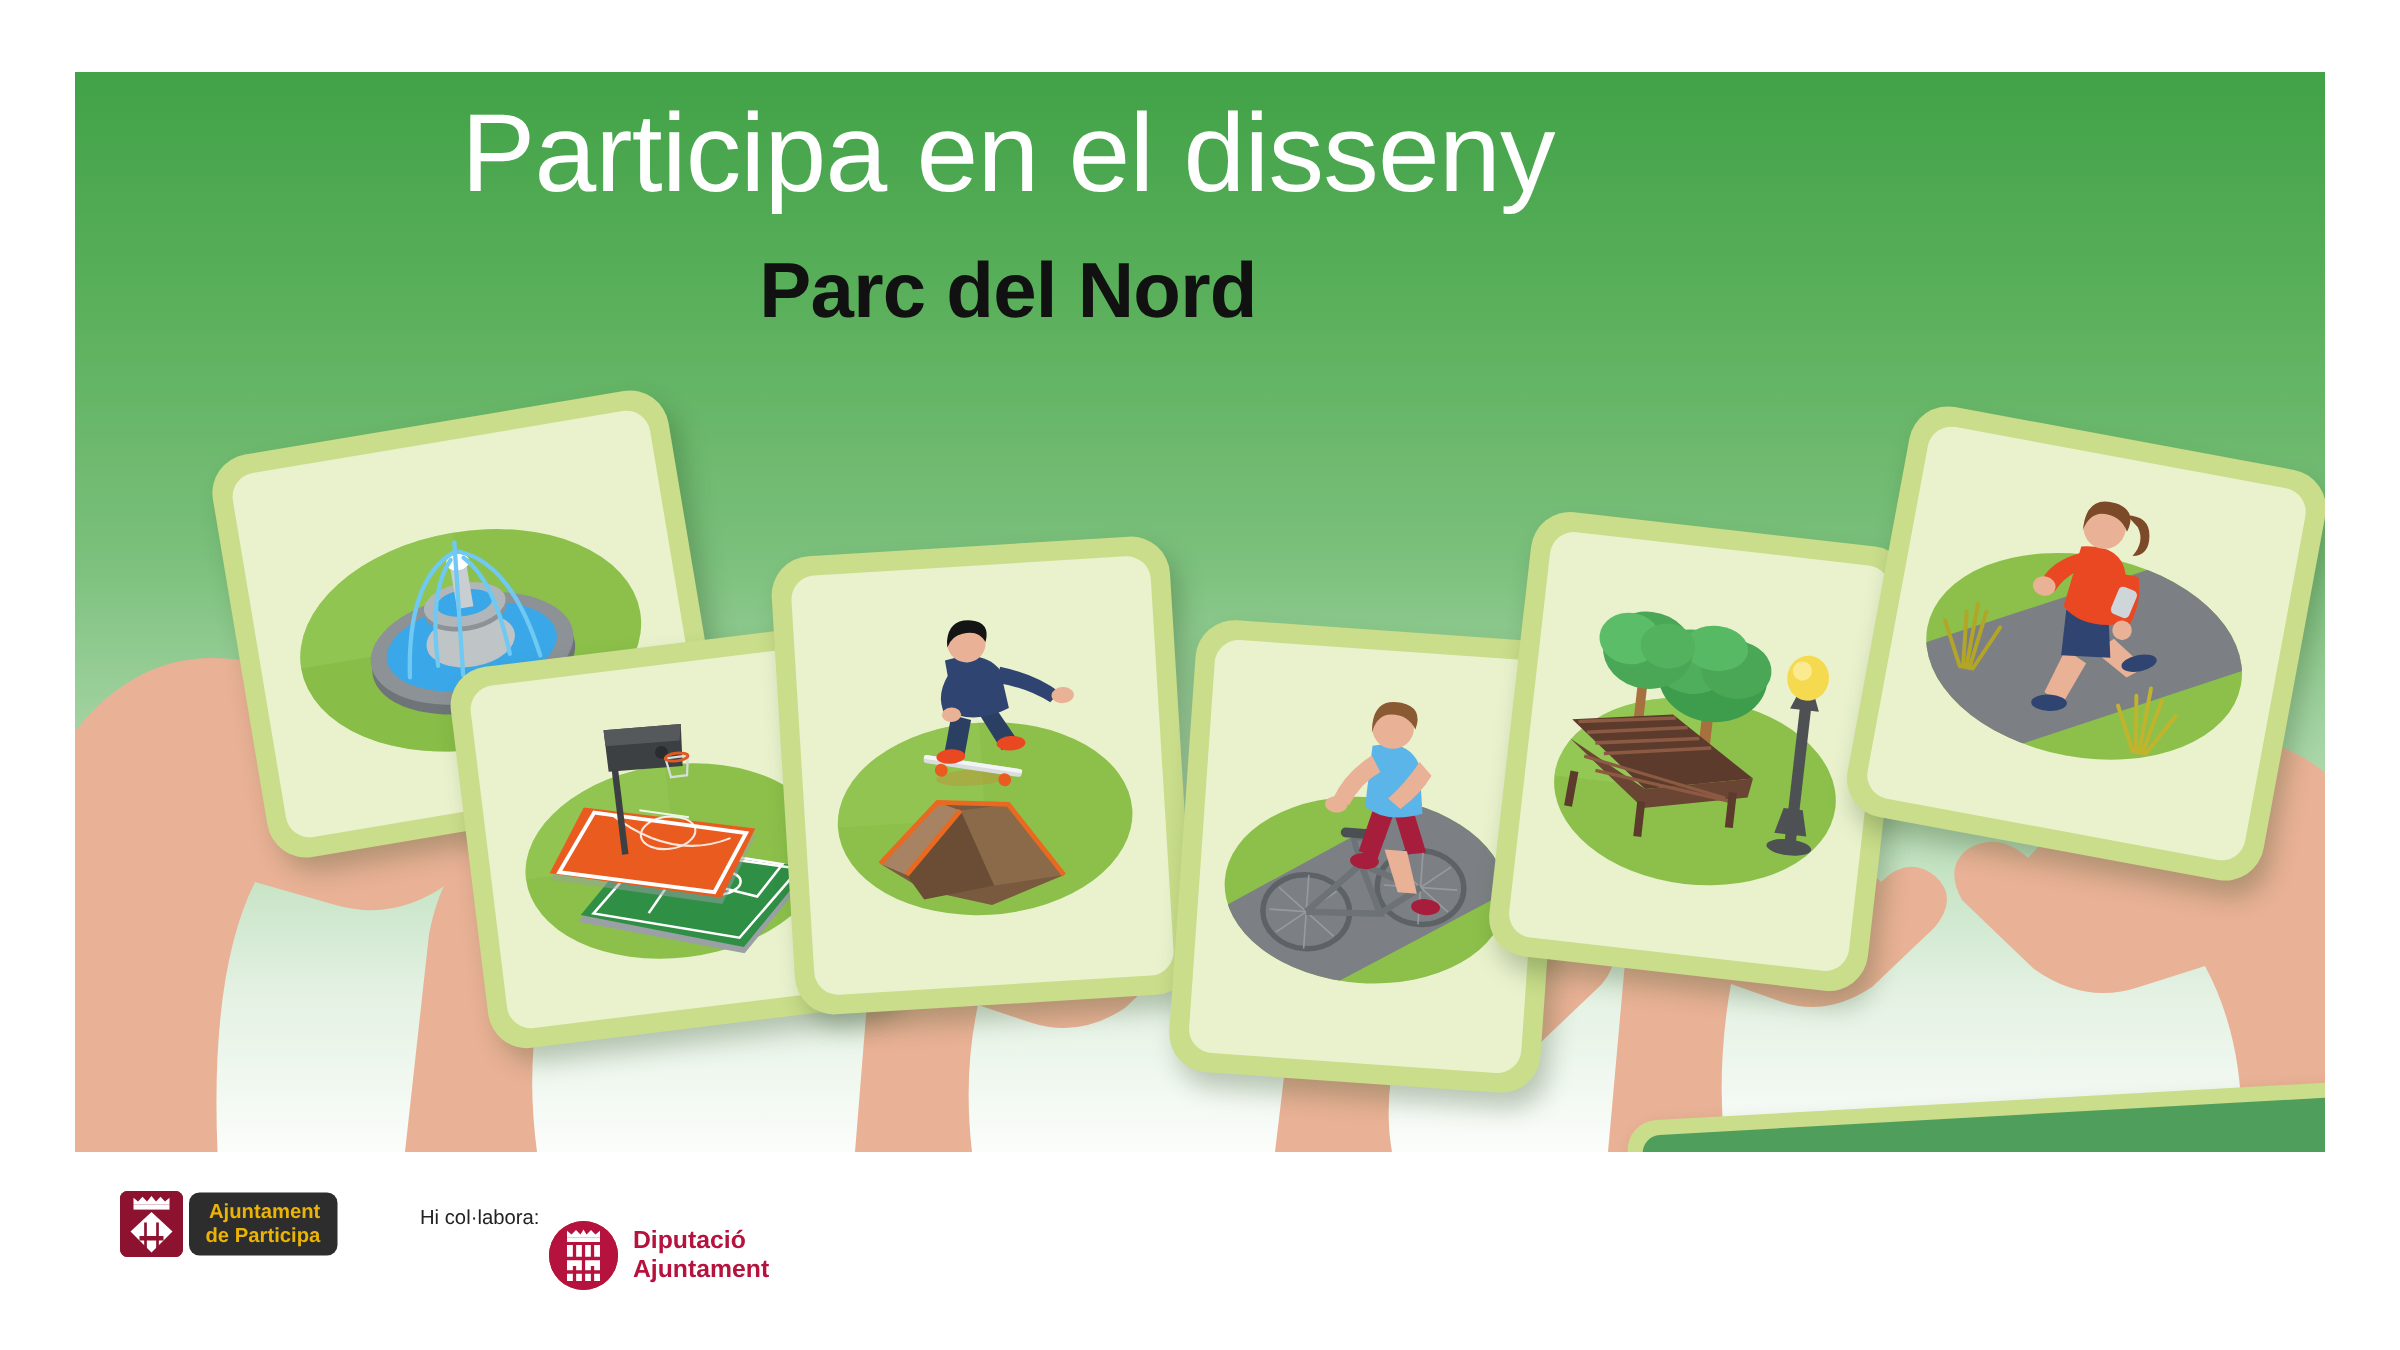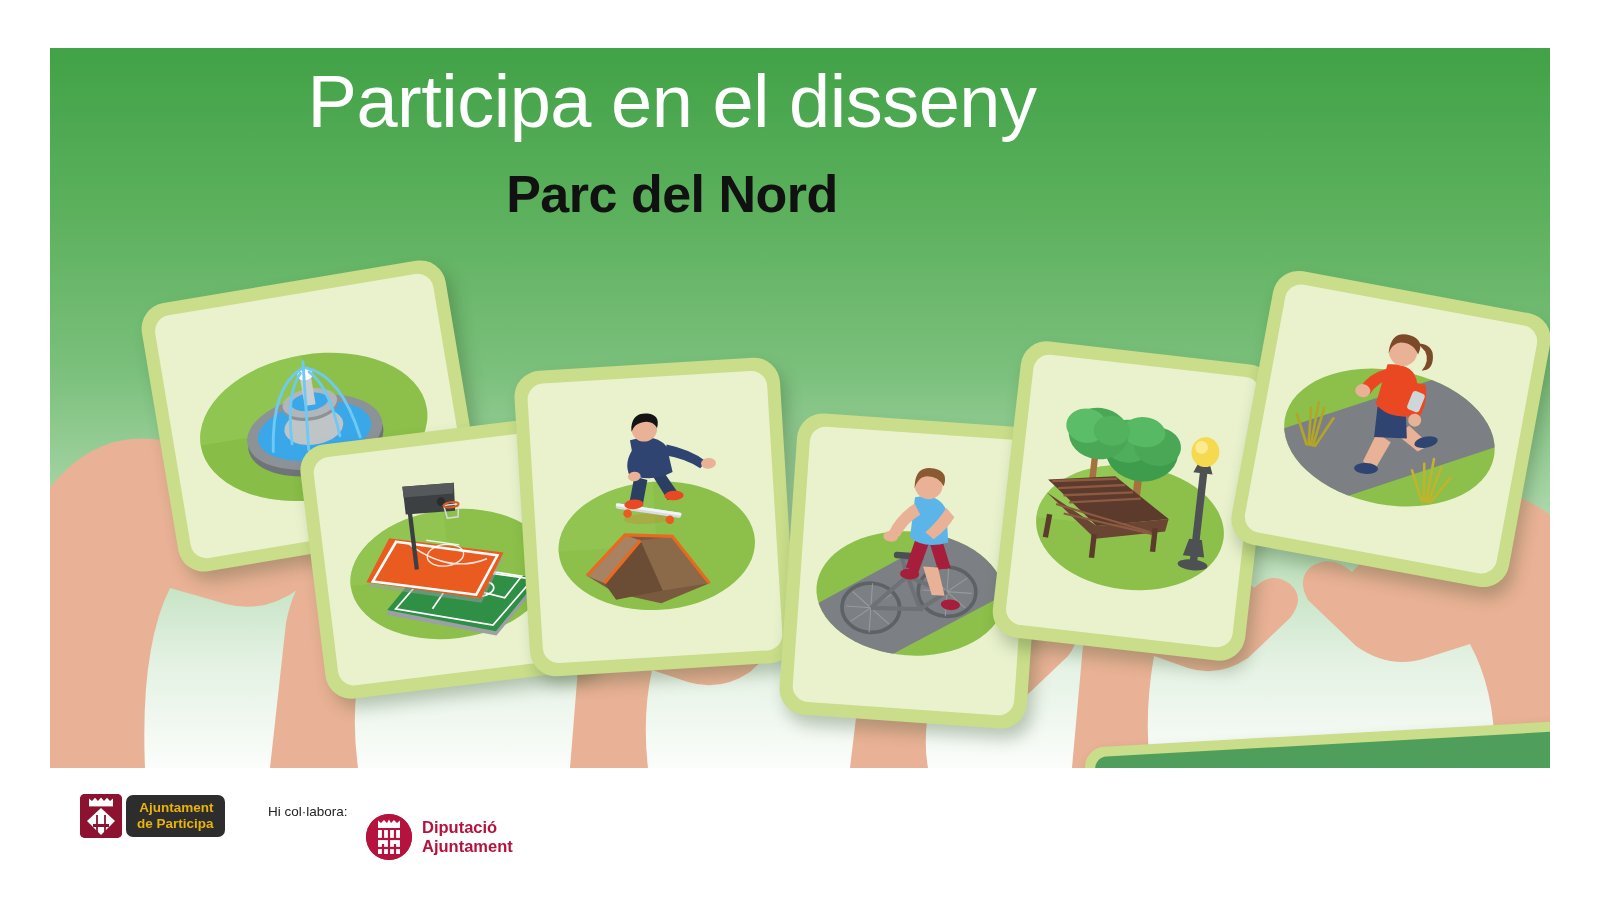--- a/index.html
+++ b/index.html
@@ -63,21 +63,21 @@
   .aj-crest{
     width:42px;height:44px;background:#8d1230;border-radius:5px;
     position:relative;margin-right:4px;
   }
   .aj-name{
     background:#2d2d2d;color:#eab308;border-radius:7px;
     padding:5px 11px;font-size:13.5px;line-height:16px;font-weight:700;
     font-family:"Liberation Sans",sans-serif;
     text-align:right;
   }
-  #collab{left:268px;top:36px;font-size:13.5px;color:#222;font-weight:400;}
+  #collab{left:280px;top:36px;font-size:13.5px;color:#222;font-weight:400;}
   #dip-logo{left:366px;top:24px;margin-top:22px;}
   .dip-circle{
     width:46px;height:46px;border-radius:50%;background:#b5123e;
     position:relative;margin-right:10px;
   }
   .dip-name{color:#b5123e;font-size:16.5px;line-height:19px;font-weight:700;}
 </style>
 </head>
 <body>
 

